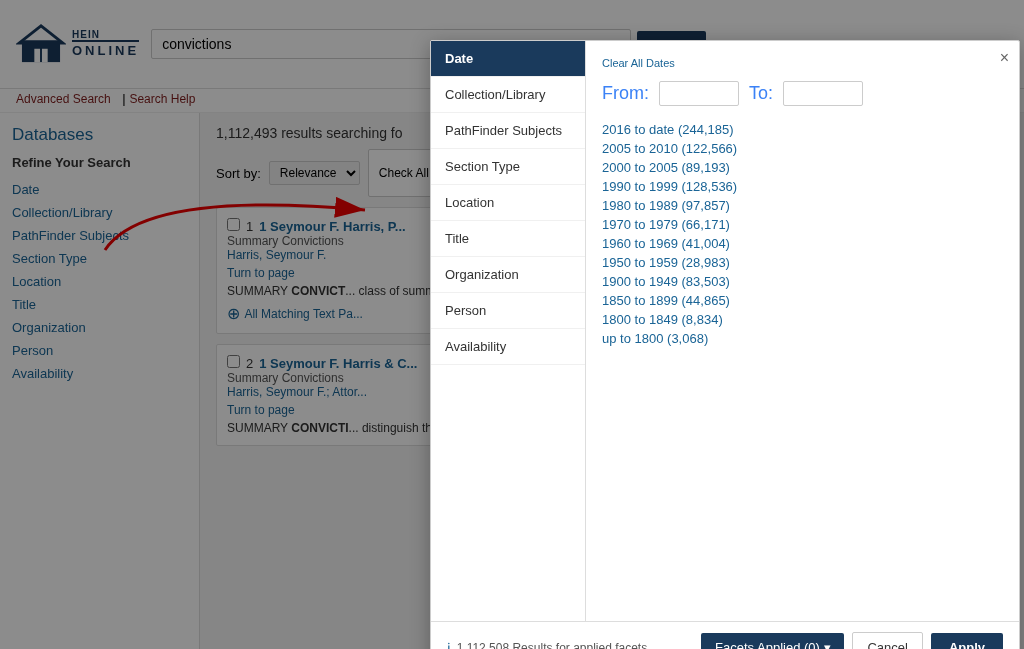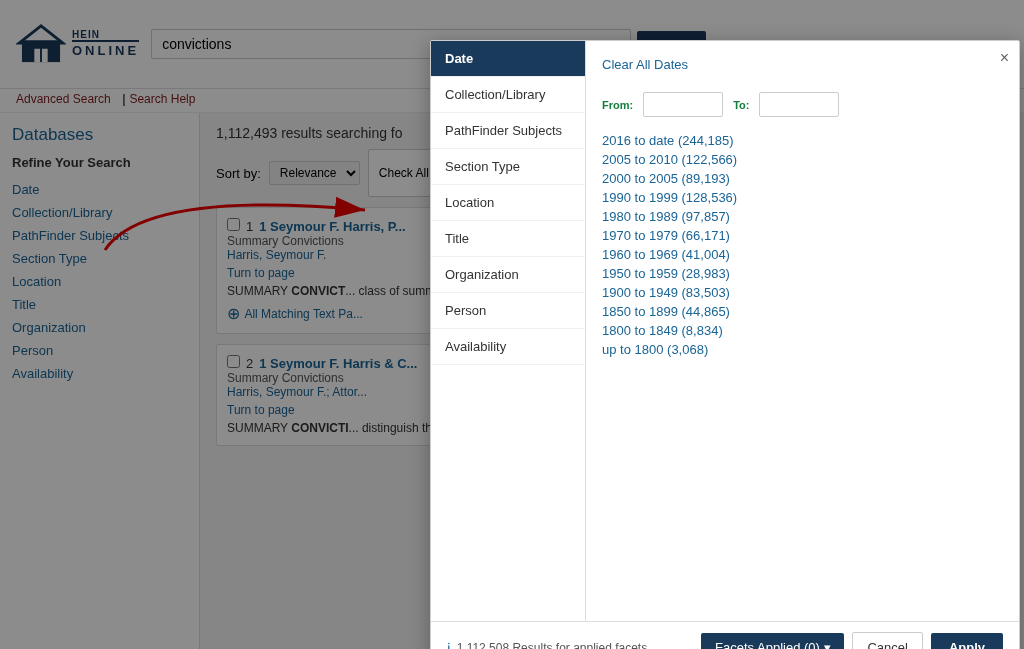--- a/index.html
+++ b/index.html
@@ -55,23 +55,23 @@
     .dialog { position: absolute; top: 40px; left: 430px; width: 590px; background: #fff; border: 1px solid #ccc; box-shadow: 0 4px 20px rgba(0,0,0,0.3); z-index: 30; border-radius: 2px; }
     .dialog-close { position: absolute; top: 8px; right: 10px; cursor: pointer; color: #666; font-size: 16px; z-index: 5; background: none; border: none; }
 
     
     .dialog-menu { width: 155px; float: left; background: #fff; border-right: 1px solid #ddd; min-height: 580px; }
     .dialog-menu-item { padding: 10px 14px; cursor: pointer; font-size: 13px; color: #333; border-bottom: 1px solid #f0f0f0; }
     .dialog-menu-item.active { background: #1a3a5c; color: #fff; font-weight: bold; }
 
     
     .dialog-content { margin-left: 155px; padding: 16px; min-height: 500px; }
-    .date-clear-link { color: #1a6496; font-size: 13px; cursor: pointer; text-decoration: none; display: block; margin-bottom: 20px; }
+    .date-clear-link { color: #1a6496; font-size: 11px; cursor: pointer; text-decoration: none; display: block; margin-bottom: 12px; }
     .date-range-row { display: flex; align-items: center; gap: 10px; margin-bottom: 14px; }
-    .date-range-label { font-size: 11px; font-weight: bold; color: #15803d; }
+    .date-range-label { font-size: 18px; font-weight: normal; color: #3b82f6; }
     .date-range-input { border: 1px solid #ccc; padding: 4px 8px; width: 80px; font-size: 13px; border-radius: 2px; }
     .date-link { display: block; color: #1a6496; font-size: 13px; cursor: pointer; padding: 2px 0; text-decoration: none; }
 
     
     .dialog-footer { clear: both; border-top: 1px solid #ddd; padding: 10px 16px; display: flex; align-items: center; justify-content: space-between; background: #fff; }
     .footer-info { font-size: 12px; color: #555; display: flex; align-items: center; gap: 6px; }
     .footer-info-icon { color: #1a6496; font-size: 14px; }
     .footer-buttons { display: flex; gap: 8px; align-items: center; }
     .facets-applied-btn { background: #1a3a5c; color: #fff; border: none; padding: 7px 14px; cursor: pointer; font-size: 13px; border-radius: 2px; display: flex; align-items: center; gap: 4px; }
     .cancel-btn { background: #fff; color: #333; border: 1px solid #ccc; padding: 7px 14px; cursor: pointer; font-size: 13px; border-radius: 2px; }

